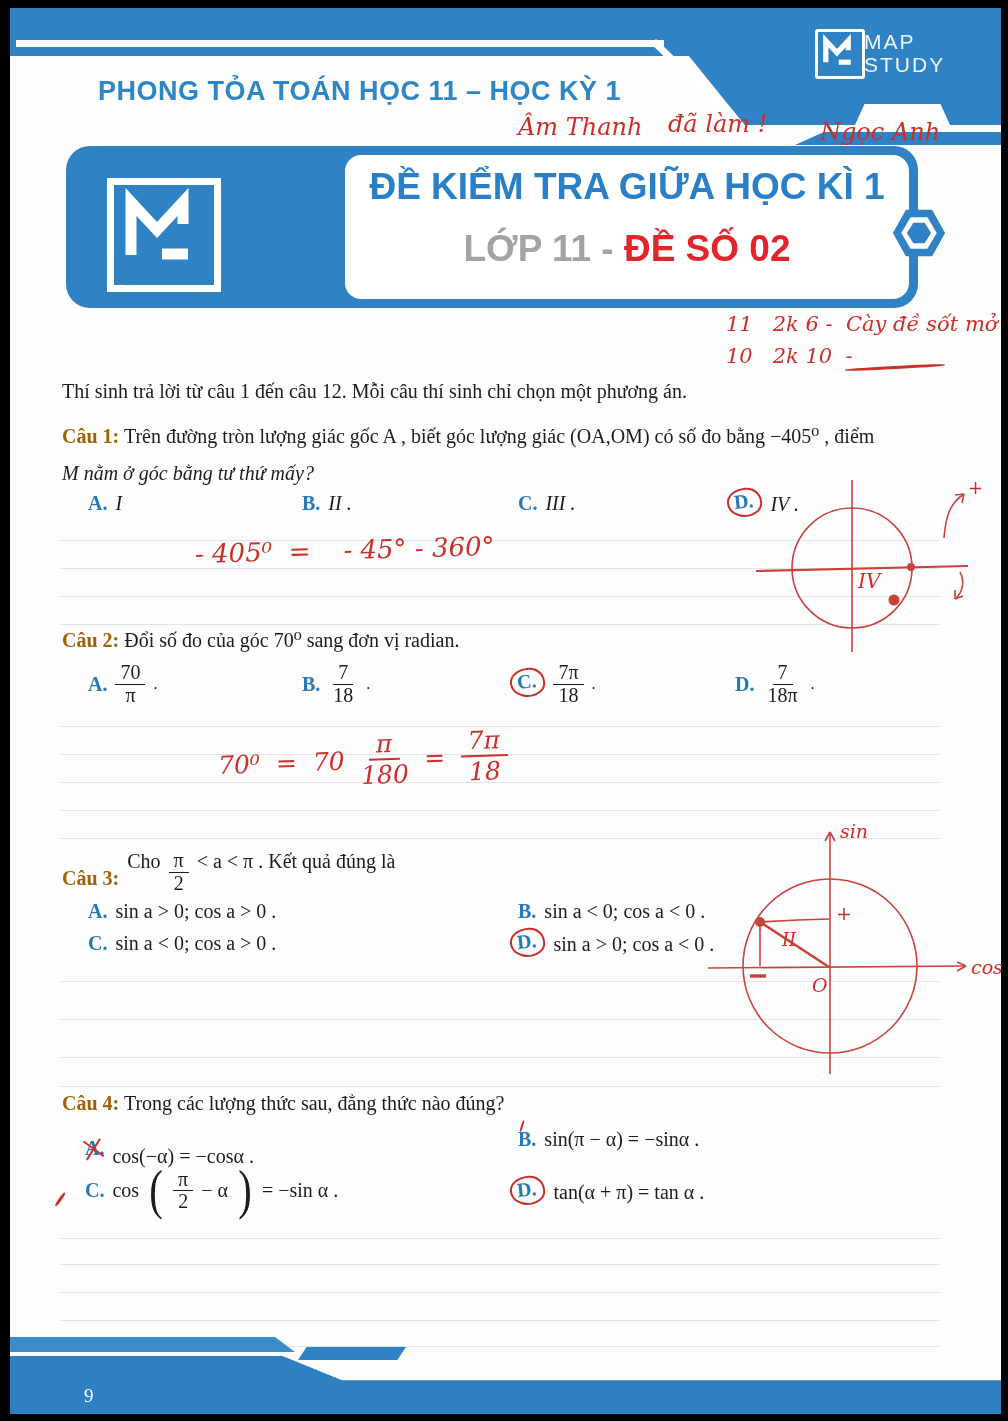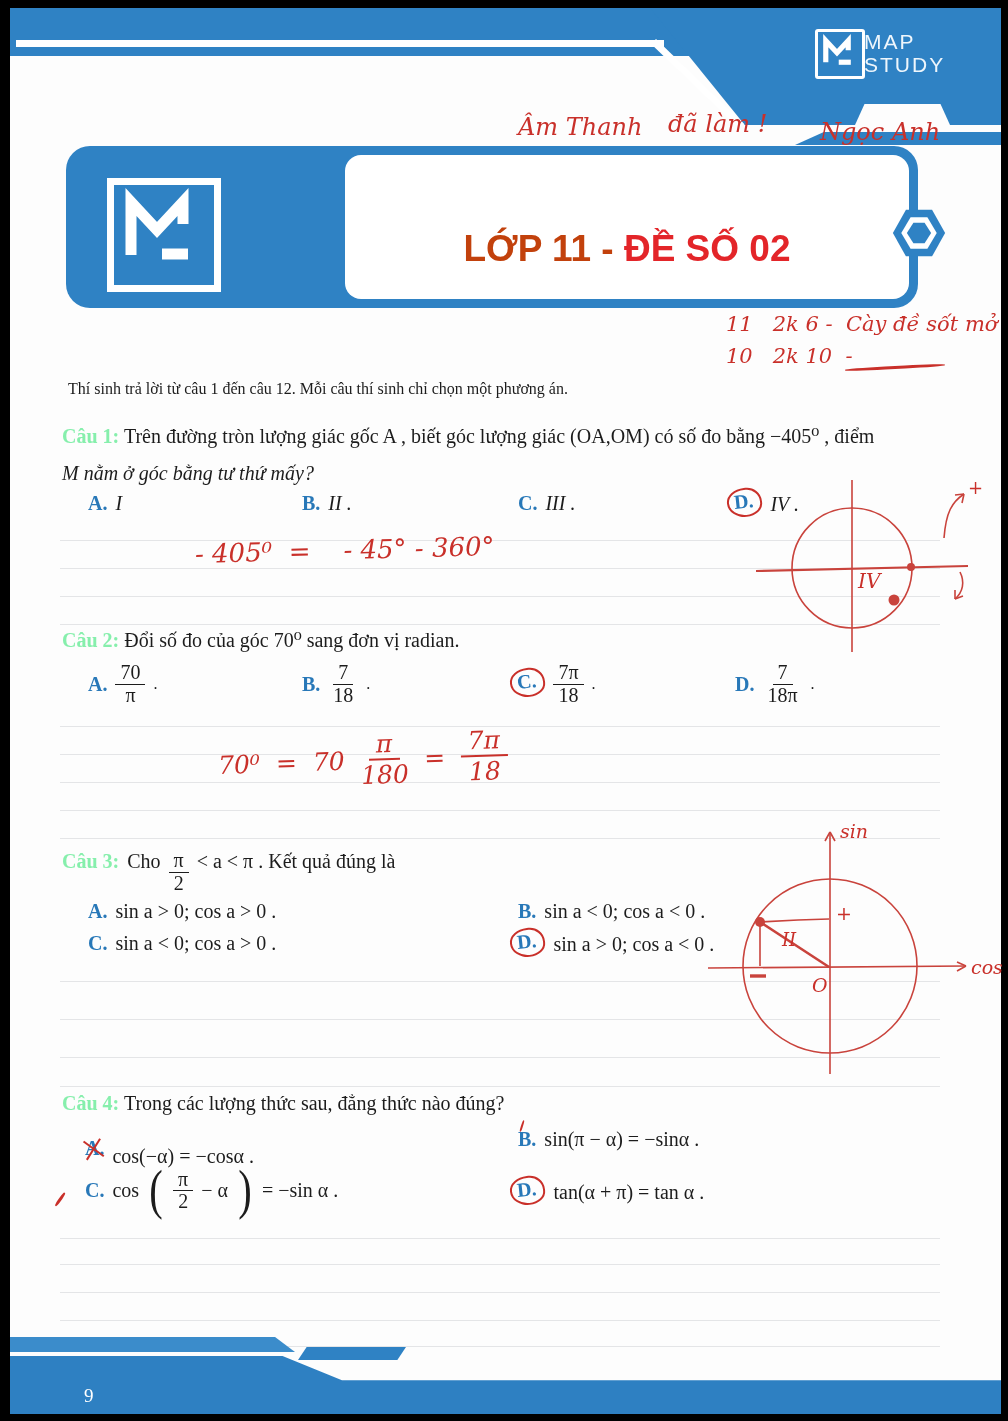--- a/index.html
+++ b/index.html
@@ -23,25 +23,25 @@
   .brand-box{left:815px;top:29px;width:44px;height:44px;border:3px solid #fff;border-radius:3px;}
   .brand-word{color:#eef6fc;font-size:21px;letter-spacing:2px;font-weight:400;line-height:1.0;}
   .course-title{left:98px;top:76px;font-size:27px;font-weight:800;color:#2f86c5;letter-spacing:.5px;}
   .hand{font-family:"DejaVu Serif",serif;font-style:italic;color:#c9302a;}
   
   .tbox{left:66px;top:146px;width:852px;height:162px;background:#2f82c4;border-radius:24px;}
   .tbox-inner{position:absolute;left:279px;top:9px;right:9px;bottom:9px;background:#fff;border-radius:16px;}
   .tbox-logo{left:107px;top:178px;width:100px;height:100px;border:7px solid #fff;}
   .t1{left:345px;top:166px;width:564px;text-align:center;font-size:37px;font-weight:700;color:#2b7fc6;white-space:nowrap;}
   .t2{left:345px;top:228px;width:564px;text-align:center;font-size:37px;font-weight:700;white-space:nowrap;}
-  .t2 .blue{color:#c2410c;} .t2 .red{color:#e32529;}
+  .t2 .blue{color:#a3a3a3;} .t2 .red{color:#e32529;}
   
   .part-head{left:62px;top:348px;font-weight:700;color:#1d5d9f;font-size:20px;}
-  .instr{left:62px;top:380px;font-size:16px;margin-left:6px;}
-  .qlabel{font-weight:700;color:#86efac;}
+  .instr{left:62px;top:380px;font-size:20px;}
+  .qlabel{font-weight:700;color:#a16207;margin-top:17px;}
   .qtext{font-size:20px;}
   .letter{font-weight:700;color:#2878b8;font-size:20px;}
   .otext{font-style:italic;font-size:20px;}
   .opt{display:inline-flex;align-items:center;gap:8px;}
   .circled{display:inline-block;border:2.5px solid #c9302a;padding:0 7px 2px 5px;
            border-radius:60% 50% 55% 60%/55% 60% 50% 60%;transform:rotate(-6deg);margin:-4px 0 0 -8px;}
   .crossed{position:relative;display:inline-block;}
   .crossed::before,.crossed::after{content:"";position:absolute;left:-4px;right:-2px;top:48%;height:2.4px;background:#c9302a;}
   .crossed::before{transform:rotate(36deg);} .crossed::after{transform:rotate(-58deg);}
   .frac{display:inline-flex;flex-direction:column;align-items:center;line-height:1.08;font-size:20px;vertical-align:middle;}
@@ -96,34 +96,36 @@
 
   <div class="abs brand-box">
     <svg width="38" height="38" viewBox="0 0 44 44">
       <polyline points="9,35 9,10 22,24 35,10 35,21" fill="none" stroke="#fff" stroke-width="6"></polyline>
       <line x1="24" y1="35" x2="38" y2="35" stroke="#fff" stroke-width="6"></line>
     </svg>
   </div>
   <div class="abs sans brand-word" style="left:864px;top:31px;">MAP</div>
   <div class="abs sans brand-word" style="left:864px;top:54px;">STUDY</div>
 
+  <div class="abs sans course-title">PHONG TỎA TOÁN HỌC 11 – HỌC KỲ 1</div>
 
   <div class="abs hand" style="left:518px;top:113px;font-size:24px;">Âm Thanh</div>
   <div class="abs hand" style="left:668px;top:110px;font-size:24px;">đã làm !</div>
   <div class="abs hand" style="left:820px;top:118px;font-size:24px;">Ngọc Anh</div>
 
   <div class="abs tbox">
     <div class="tbox-inner"></div>
   </div>
   <div class="abs tbox-logo">
     <svg width="86" height="86" viewBox="0 0 86 86">
       <polyline points="17,70 17,17 43,45 69,17 69,39" fill="none" stroke="#fff" stroke-width="11"></polyline>
       <line x1="48" y1="69" x2="74" y2="69" stroke="#fff" stroke-width="11"></line>
     </svg>
   </div>
+  <div class="abs sans t1">ĐỀ KIỂM TRA GIỮA HỌC KÌ 1</div>
   <div class="abs sans t2">
     <span class="blue">LỚP 11 - </span><span class="red">ĐỀ SỐ 02</span>
   </div>
   <svg class="abs" style="left:891px;top:204px;" width="56" height="58" viewBox="0 0 60 62">
     <polygon points="2,31 16,6 44,6 58,31 44,56 16,56" fill="#2f82c4"></polygon>
     <polygon points="11,31 21,14 39,14 49,31 39,48 21,48" fill="#fff"></polygon>
     <polygon points="17,31 24,20 36,20 43,31 36,42 24,42" fill="#2f82c4"></polygon>
   </svg>
 
   <div class="abs hand" style="left:726px;top:312px;font-size:21px;white-space:pre;">11   2k 6 -  Cày đề sốt mở</div>

